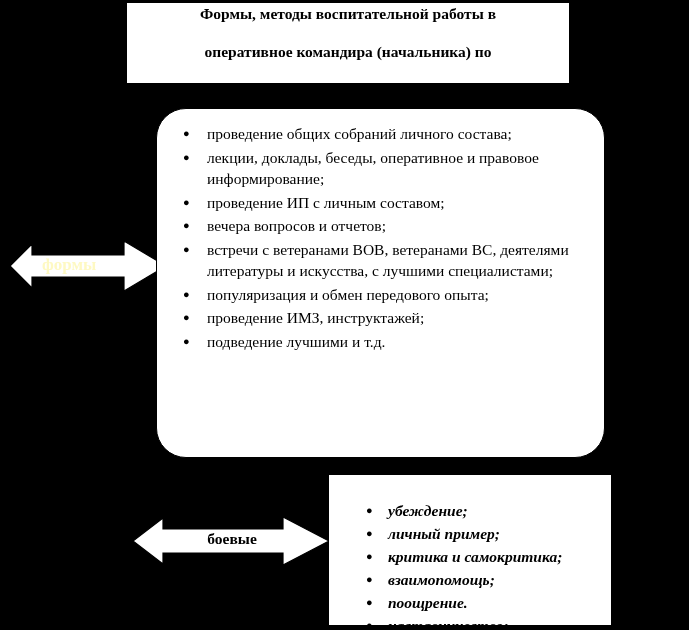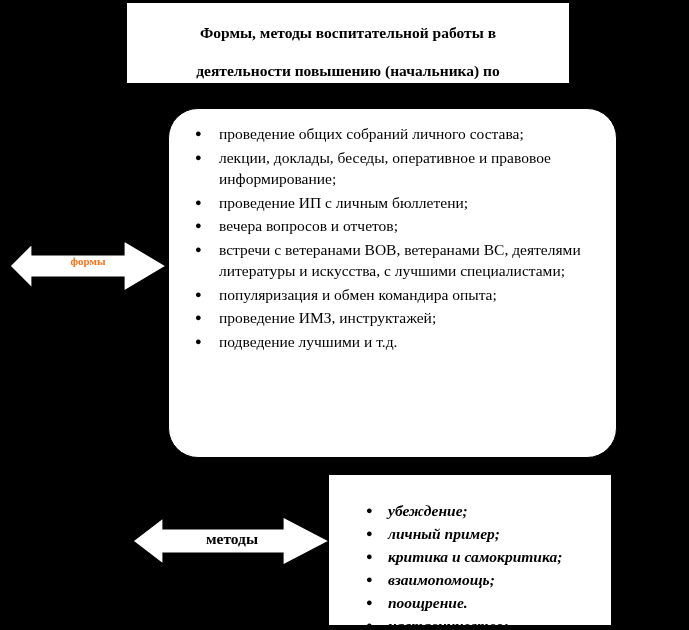--- a/index.html
+++ b/index.html
@@ -38,21 +38,21 @@
     line-height: 21px;
     text-align: center;
     color: #000000;
     white-space: nowrap;
     margin-top: 17px;
   }
 
   
   #forms-box {
     position: absolute;
-    left: 168px;
+    left: 156px;
     top: 108px;
     width: 449px;
     height: 350px;
     background: #ffffff;
     border: 1px solid #000000;
     border-radius: 30px;
     box-sizing: border-box;
     padding: 14px 18px 10px 18px;
   }
   #forms-box ul {
@@ -119,24 +119,23 @@
     top: 238px;
     width: 160px;
     height: 56px;
   }
   #arrow-forms svg { display: block; }
   #arrow-forms .lbl {
     position: absolute;
     left: 34px;
     top: 17px;
     width: 92px;
-    text-align: center;
-    font-size: 11px;
-    font-weight: bold;
-    color: #f97316;
+    font-size: 17px;
+    font-weight: bold;
+    color: #fef9c3;
   }
 
   
   #arrow-methods {
     position: absolute;
     left: 131px;
     top: 516px;
     width: 200px;
     height: 50px;
   }
@@ -152,48 +151,49 @@
     color: #000000;
   }
 </style>
 </head>
 <body>
 
 <div id="canvas">
 
   <div id="title-box">
     <div class="line">Формы, методы воспитательной работы в</div>
-    <div class="line">деятельности повышению (начальника) по</div>
+    <div class="line">оперативное командира (начальника) по</div>
+    <div class="line">повышению боевой готовности подразделений.</div>
   </div>
 
   <div id="arrow-forms">
     <svg width="160" height="56" viewBox="0 0 160 56">
       <polygon points="2,28 24,6 24,17 116,17 116,3 158,28 116,53 116,39 24,39 24,50" fill="#ffffff" stroke="#000000" stroke-width="1.2"></polygon>
     </svg>
     <div class="lbl">формы</div>
   </div>
 
   <div id="forms-box">
     <ul>
       <li>проведение общих собраний личного состава;</li>
       <li>лекции, доклады, беседы, оперативное и правовое информирование;</li>
-      <li>проведение ИП с личным бюллетени;</li>
+      <li>проведение ИП с личным составом;</li>
       <li>вечера вопросов и отчетов;</li>
       <li>встречи с ветеранами ВОВ, ветеранами ВС, деятелями литературы и искусства, с лучшими специалистами;</li>
-      <li>популяризация и обмен командира опыта;</li>
+      <li>популяризация и обмен передового опыта;</li>
       <li>проведение ИМЗ, инструктажей;</li>
       <li>подведение лучшими    и т.д.</li>
     </ul>
   </div>
 
   <div id="arrow-methods">
     <svg width="200" height="50" viewBox="0 0 200 50">
       <polygon points="2,25 32,2 32,13 152,13 152,1 198,25 152,49 152,37 32,37 32,48" fill="#ffffff" stroke="#000000" stroke-width="1.2"></polygon>
     </svg>
-    <div class="lbl">методы</div>
+    <div class="lbl">боевые</div>
   </div>
 
   <div id="methods-box">
     <ul>
       <li>убеждение;</li>
       <li>личный пример;</li>
       <li>критика и самокритика;</li>
       <li>взаимопомощь;</li>
       <li>поощрение.</li>
       <li>наставничество;</li>

